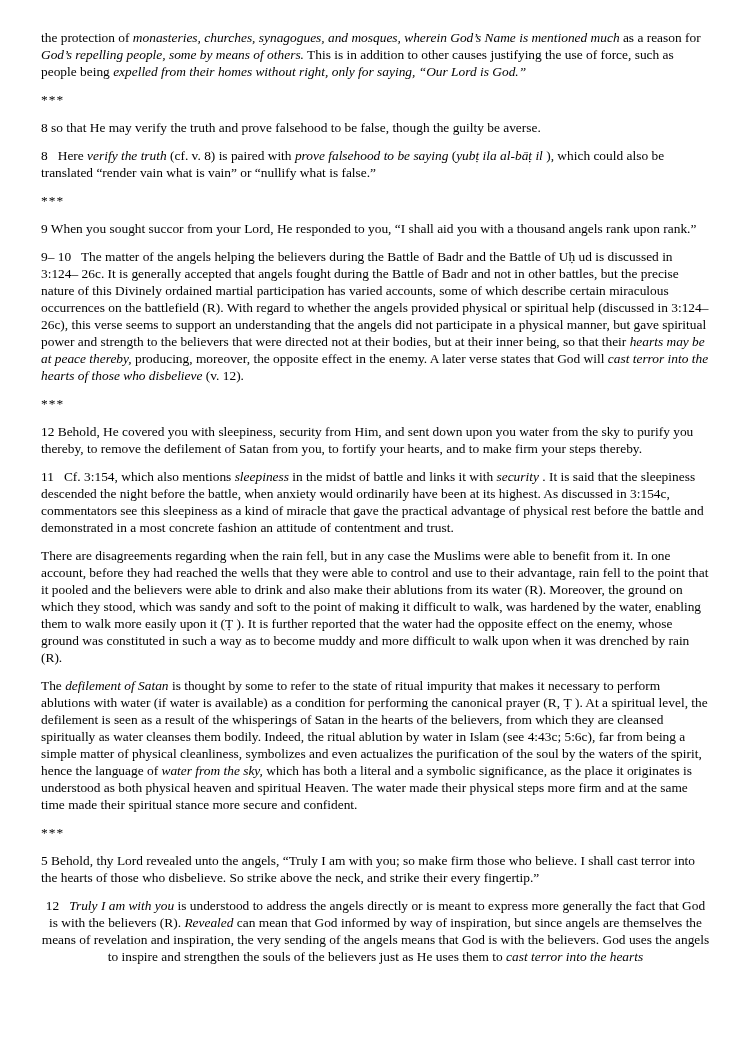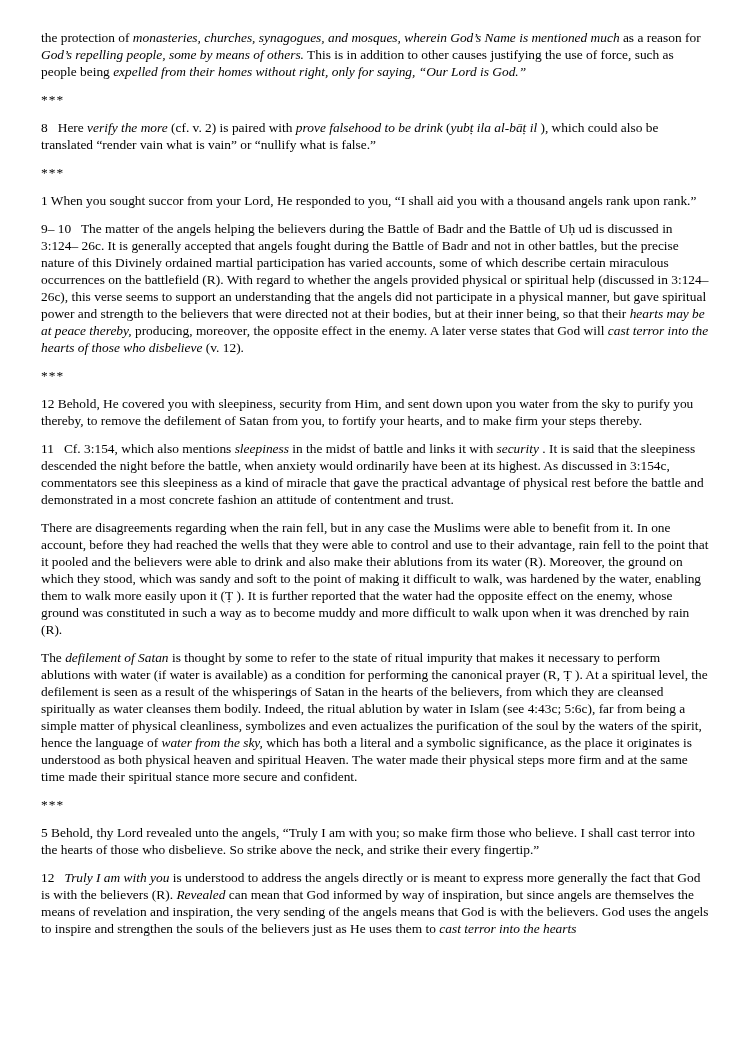--- a/index.html
+++ b/index.html
@@ -16,36 +16,37 @@
     font-family: "Liberation Serif", "DejaVu Serif", serif;
     font-size: 13.4px;
     line-height: 17px;
     color: #000000;
     overflow: hidden;
   }
   .para {
     margin: 0 0 11px 0;
     text-align: left;
   }
-  .para:last-child { margin-bottom: 0; }
+  .para:last-child { margin-bottom: 0; text-align: center; }
   .para em { font-style: italic; }
   .separator {
     letter-spacing: 1px;
   }
 </style>
 </head>
 <body>
 
 <div class="page" style="background: rgb(255, 255, 255); color: rgb(0, 0, 0);">
   <div>
       <p class="para body"><span>the protection of </span><em>monasteries, churches, synagogues, and mosques, wherein God’s Name is mentioned much</em><span> as a reason for </span><em>God’s repelling people, some by means of others.</em><span> This is in addition to other causes justifying the use of force, such as people being </span><em>expelled from their homes without right, only for saying, “Our Lord is God.”</em></p>
       <p class="para separator"><span>***</span></p>
-      <p class="para commentary"><span>8&nbsp;&nbsp; Here </span><em>verify the more</em><span> (cf. v. 2) is paired with </span><em>prove falsehood to be drink</em><span> (</span><em>yubṭ ila al-bāṭ il</em><span> ), which could also be translated “render vain what is vain” or “nullify what is false.”</span></p>
+      <p class="para verse"><span>8 so that He may verify the truth and prove falsehood to be false, though the guilty be averse.</span></p>
+      <p class="para commentary"><span>8&nbsp;&nbsp; Here </span><em>verify the truth</em><span> (cf. v. 8) is paired with </span><em>prove falsehood to be saying</em><span> (</span><em>yubṭ ila al-bāṭ il</em><span> ), which could also be translated “render vain what is vain” or “nullify what is false.”</span></p>
       <p class="para separator"><span>***</span></p>
-      <p class="para verse"><span>1 When you sought succor from your Lord, He responded to you, “I shall aid you with a thousand angels rank upon rank.”</span></p>
+      <p class="para verse"><span>9 When you sought succor from your Lord, He responded to you, “I shall aid you with a thousand angels rank upon rank.”</span></p>
       <p class="para commentary"><span>9– 10&nbsp;&nbsp; The matter of the angels helping the believers during the Battle of Badr and the Battle of Uḥ ud is discussed in 3:124– 26c. It is generally accepted that angels fought during the Battle of Badr and not in other battles, but the precise nature of this Divinely ordained martial participation has varied accounts, some of which describe certain miraculous occurrences on the battlefield (R). With regard to whether the angels provided physical or spiritual help (discussed in 3:124– 26c), this verse seems to support an understanding that the angels did not participate in a physical manner, but gave spiritual power and strength to the believers that were directed not at their bodies, but at their inner being, so that their </span><em>hearts may be at peace thereby,</em><span> producing, moreover, the opposite effect in the enemy. A later verse states that God will </span><em>cast terror into the hearts of those who disbelieve</em><span> (v. 12).</span></p>
       <p class="para separator"><span>***</span></p>
       <p class="para verse"><span>12 Behold, He covered you with sleepiness, security from Him, and sent down upon you water from the sky to purify you thereby, to remove the defilement of Satan from you, to fortify your hearts, and to make firm your steps thereby.</span></p>
       <p class="para commentary"><span>11&nbsp;&nbsp; Cf. 3:154, which also mentions </span><em>sleepiness</em><span> in the midst of battle and links it with </span><em>security</em><span> . It is said that the sleepiness descended the night before the battle, when anxiety would ordinarily have been at its highest. As discussed in 3:154c, commentators see this sleepiness as a kind of miracle that gave the practical advantage of physical rest before the battle and demonstrated in a most concrete fashion an attitude of contentment and trust.</span></p>
       <p class="para commentary"><span>There are disagreements regarding when the rain fell, but in any case the Muslims were able to benefit from it. In one account, before they had reached the wells that they were able to control and use to their advantage, rain fell to the point that it pooled and the believers were able to drink and also make their ablutions from its water (R). Moreover, the ground on which they stood, which was sandy and soft to the point of making it difficult to walk, was hardened by the water, enabling them to walk more easily upon it (Ṭ ). It is further reported that the water had the opposite effect on the enemy, whose ground was constituted in such a way as to become muddy and more difficult to walk upon when it was drenched by rain (R).</span></p>
       <p class="para commentary"><span>The </span><em>defilement of Satan</em><span> is thought by some to refer to the state of ritual impurity that makes it necessary to perform ablutions with water (if water is available) as a condition for performing the canonical prayer (R, Ṭ ). At a spiritual level, the defilement is seen as a result of the whisperings of Satan in the hearts of the believers, from which they are cleansed spiritually as water cleanses them bodily. Indeed, the ritual ablution by water in Islam (see 4:43c; 5:6c), far from being a simple matter of physical cleanliness, symbolizes and even actualizes the purification of the soul by the waters of the spirit, hence the language of </span><em>water from the sky,</em><span> which has both a literal and a symbolic significance, as the place it originates is understood as both physical heaven and spiritual Heaven. The water made their physical steps more firm and at the same time made their spiritual stance more secure and confident.</span></p>
       <p class="para separator"><span>***</span></p>
       <p class="para verse"><span>5 Behold, thy Lord revealed unto the angels, “Truly I am with you; so make firm those who believe. I shall cast terror into the hearts of those who disbelieve. So strike above the neck, and strike their every fingertip.”</span></p>
       <p class="para commentary"><span>12&nbsp;&nbsp; </span><em>Truly I am with you</em><span> is understood to address the angels directly or is meant to express more generally the fact that God is with the believers (R). </span><em>Revealed</em><span> can mean that God informed by way of inspiration, but since angels are themselves the means of revelation and inspiration, the very sending of the angels means that God is with the believers. God uses the angels to inspire and strengthen the souls of the believers just as He uses them to </span><em>cast terror into the hearts</em></p>
     </div>

